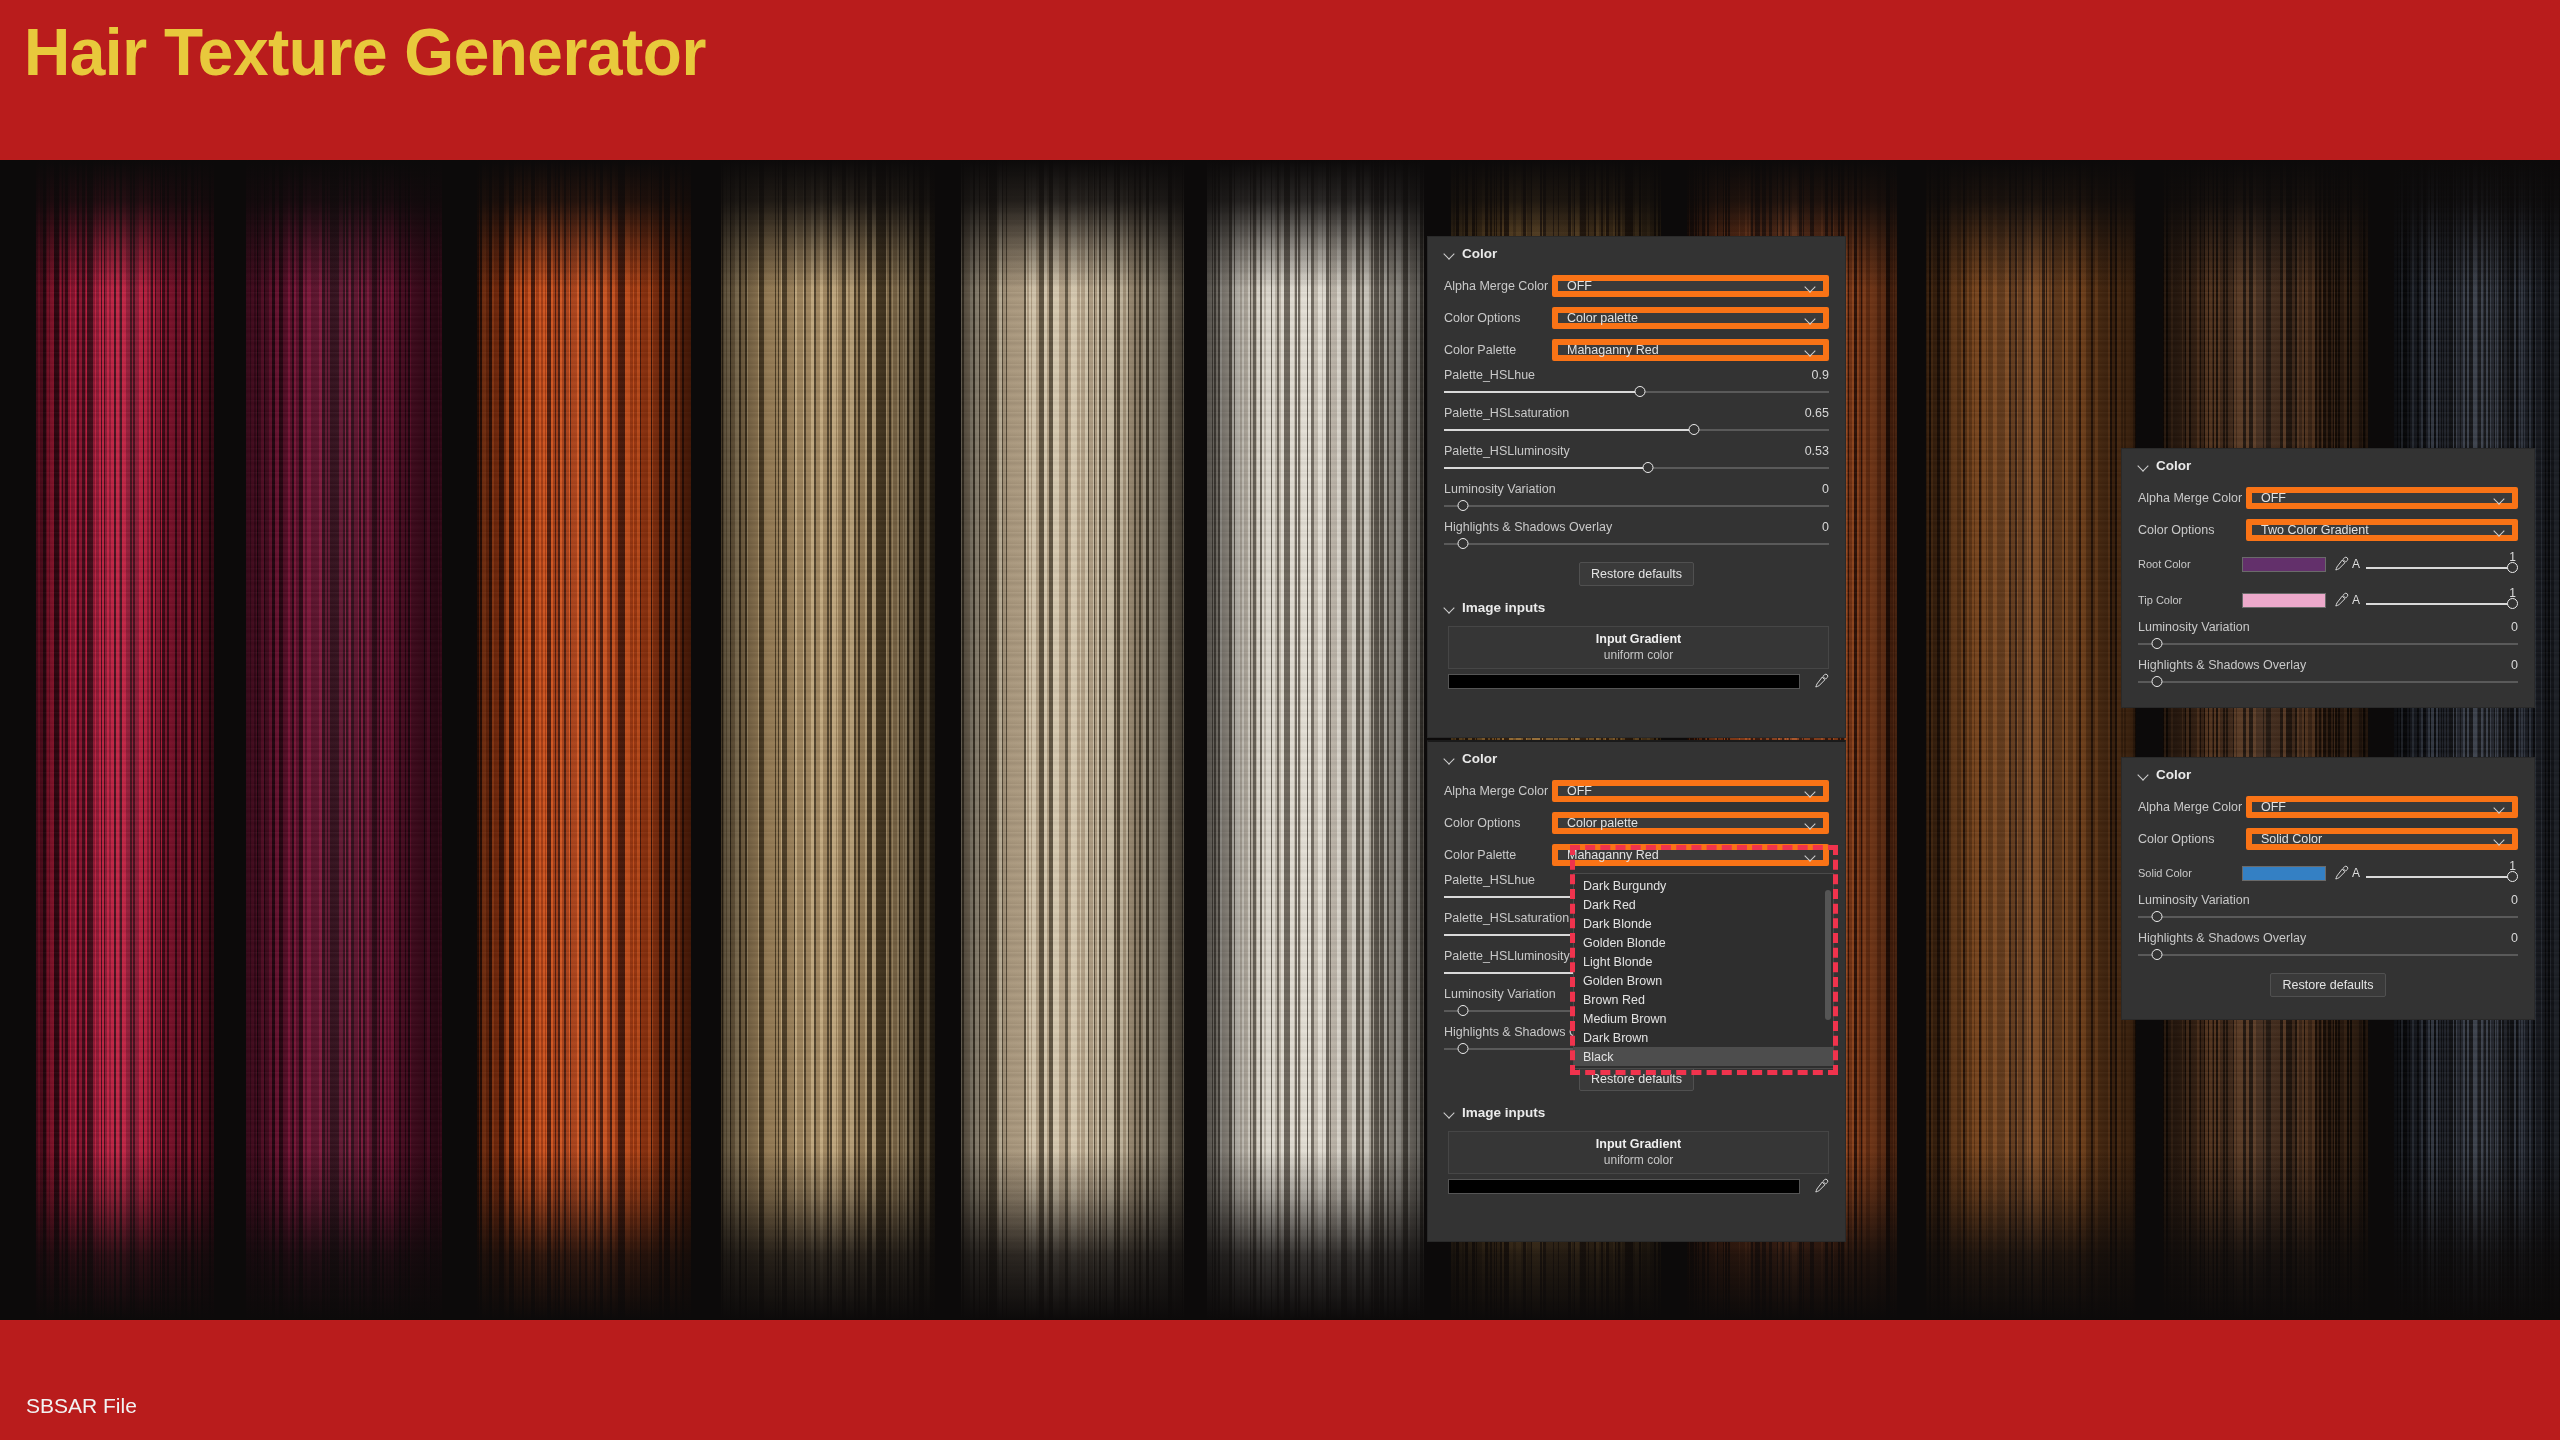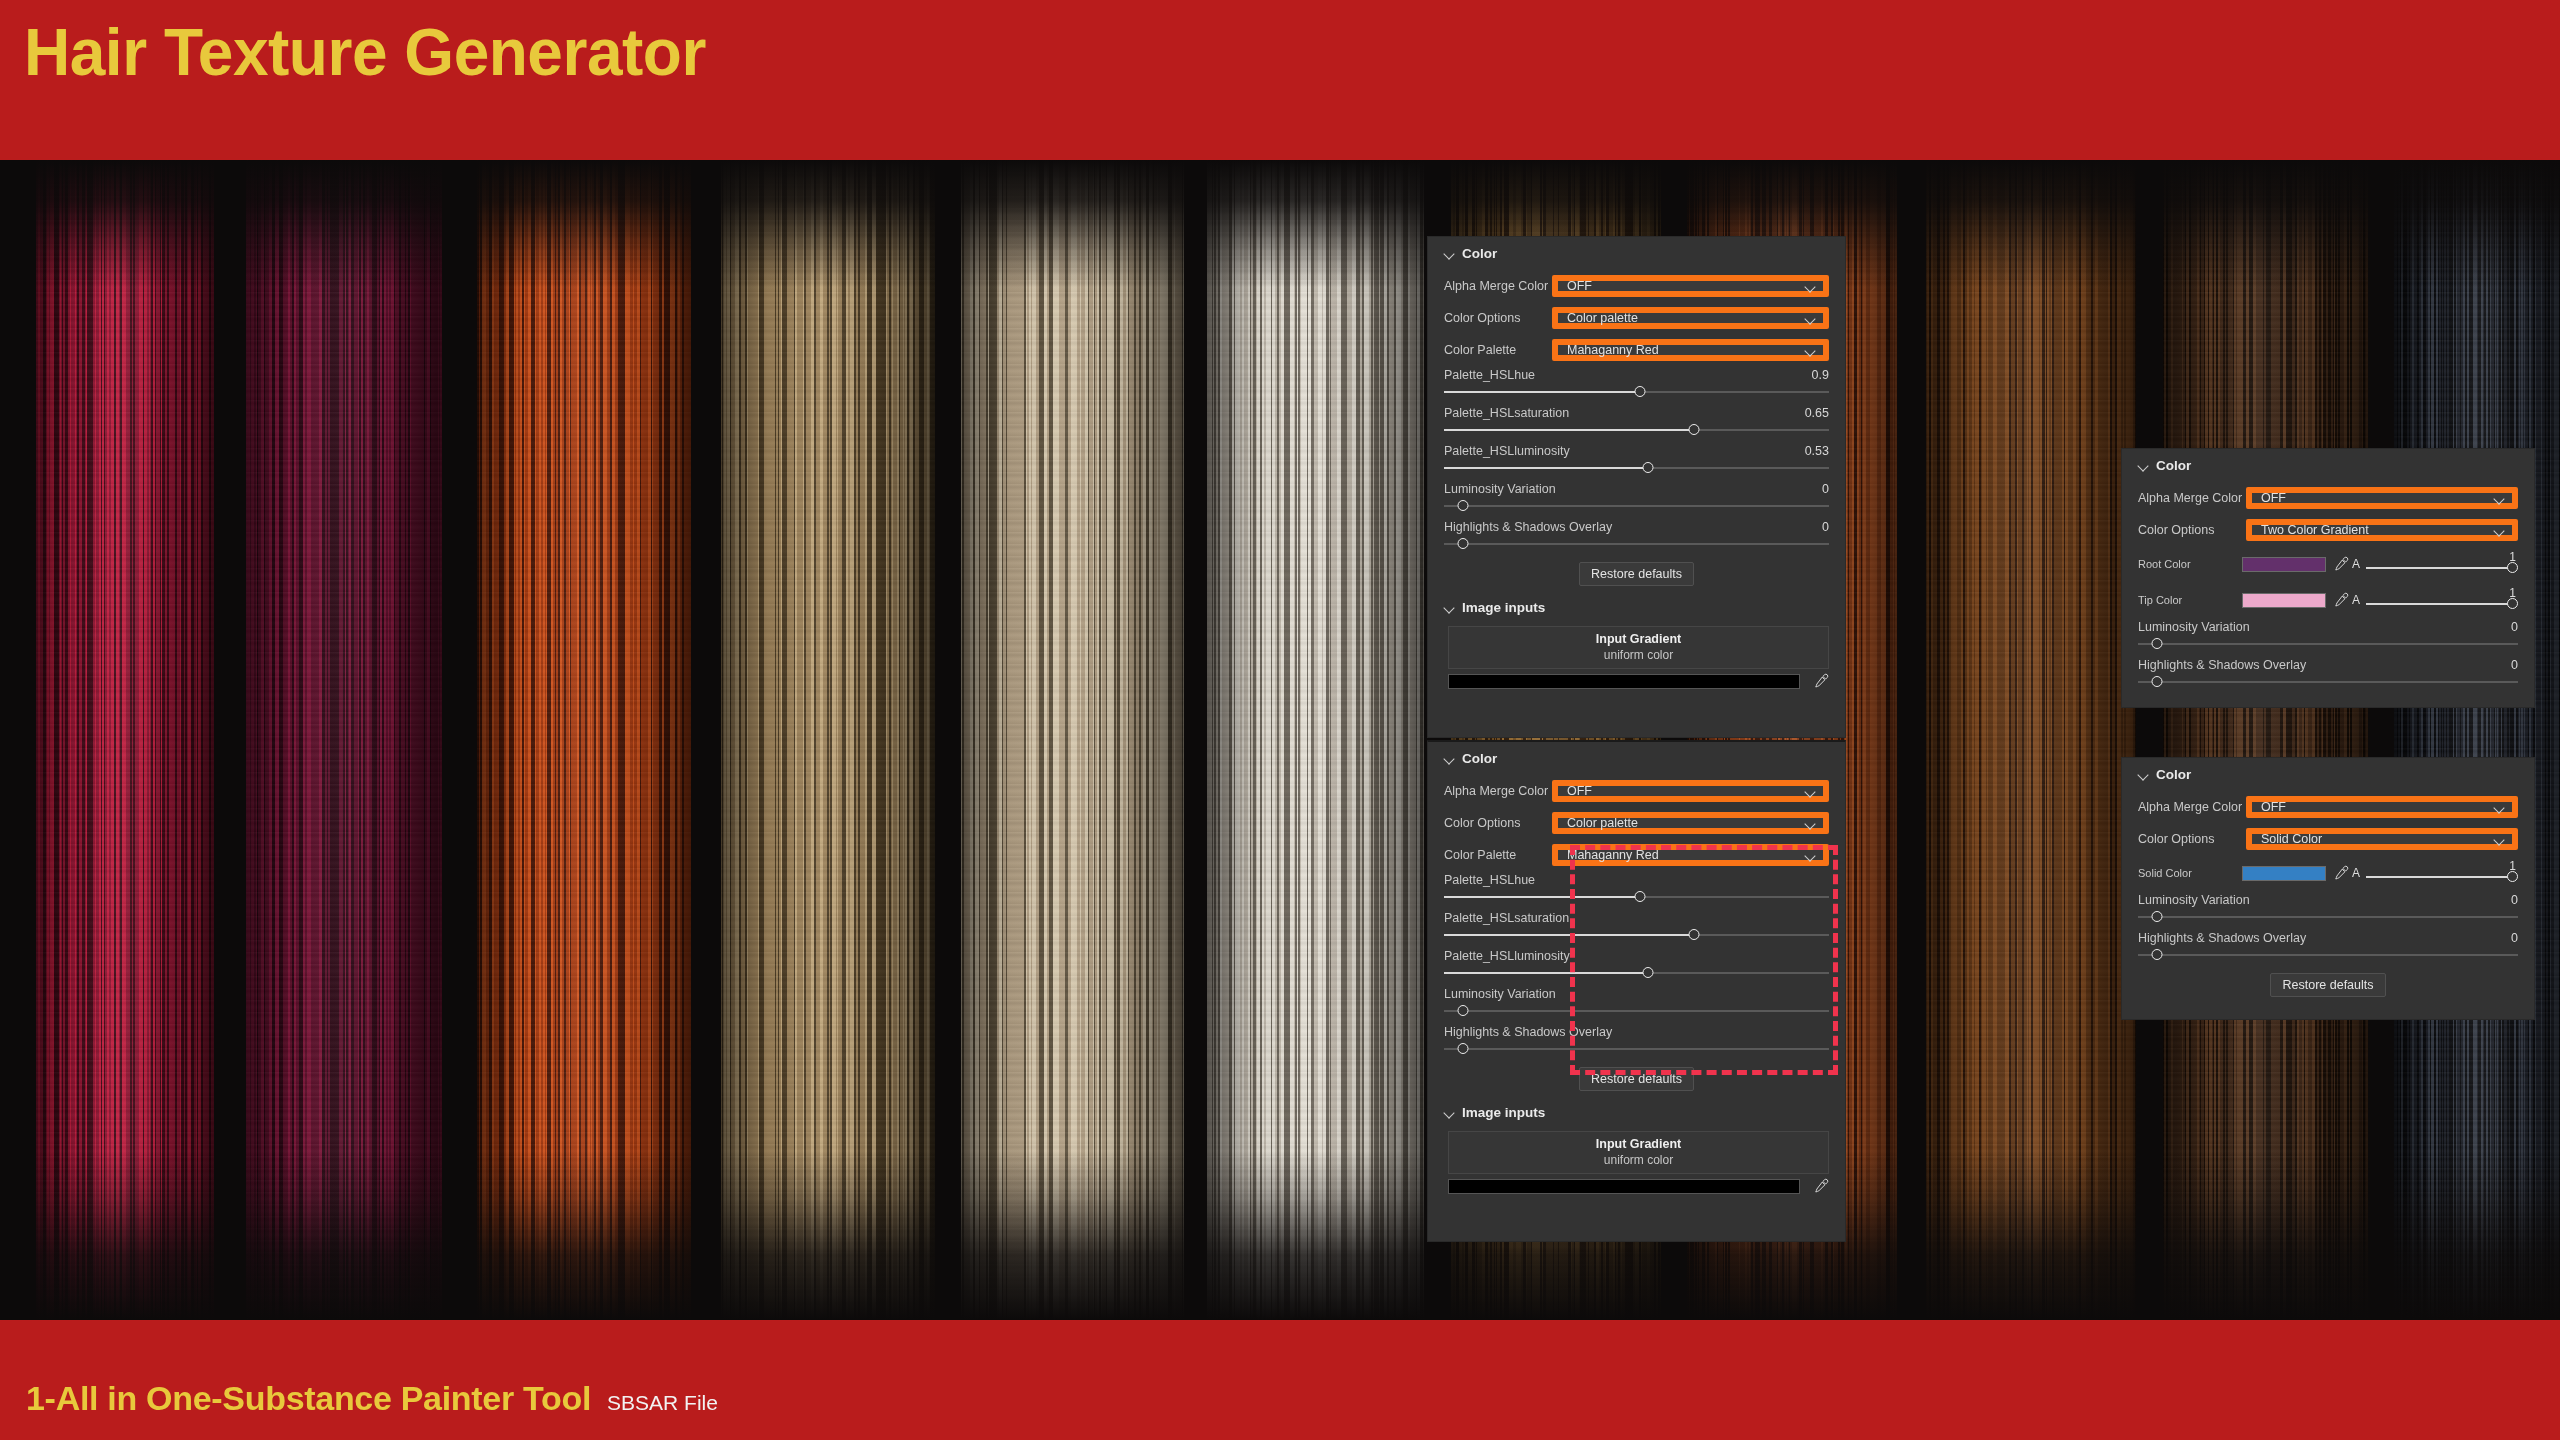--- a/index.html
+++ b/index.html
@@ -447,20 +447,33 @@
       <div class="ii-sub">uniform color</div>
     </div>
     <div class="ii-swatch-row">
       <div class="ii-swatch"></div>
       <svg class="eyedrop" viewBox="0 0 16 16">
         <path d="M11.5 1.8a1.9 1.9 0 0 1 2.7 2.7l-1.6 1.6-2.7-2.7zM9.2 4.1l2.7 2.7-6.1 6.1-1.4.5-1.6.6.6-1.6.5-1.4z" fill="none" stroke="#d8d8d8" stroke-width="1"></path>
       </svg>
     </div>
   </div>
 
+  <div class="ddlist" id="open-dropdown" style="left:1573px; top:873px; width:261px;">
+    <div class="ddscroll"></div>
+  <div class="opt">Dark Burgundy</div>
+      <div class="opt">Dark Red</div>
+      <div class="opt">Dark Blonde</div>
+      <div class="opt">Golden Blonde</div>
+      <div class="opt">Light Blonde</div>
+      <div class="opt">Golden Brown</div>
+      <div class="opt">Brown Red</div>
+      <div class="opt">Medium Brown</div>
+      <div class="opt">Dark Brown</div>
+      <div class="opt sel">Black</div>
+    </div>
 
   <div class="hl-dashed" id="hl-box" style="left: 1570px; top: 845px; width: 268px; height: 230px; border-color: rgb(240, 51, 77);"></div>
 
   <div class="panel" id="panel-gradient" style="left:2121px; top:448px; width:414px; height:260px;">
     <div class="sec-head">
       <span class="chev"></span>
       <span>Color</span>
     </div>
     <div id="pg-rows">
         <div class="row">
@@ -591,17 +604,16 @@
             <div class="knob" style="left: 5%;"></div>
           </div>
         </div>
       </div>
     <div class="btnrow">
       <button class="btn">Restore defaults</button>
     </div>
   </div>
 
   <div class="footer">
-    <span class="footer-main">1-All in One-Substance Painter Tool</span>
     <span class="footer-sub">SBSAR File</span>
   </div>
 
 </div>
 
 </body></html>

